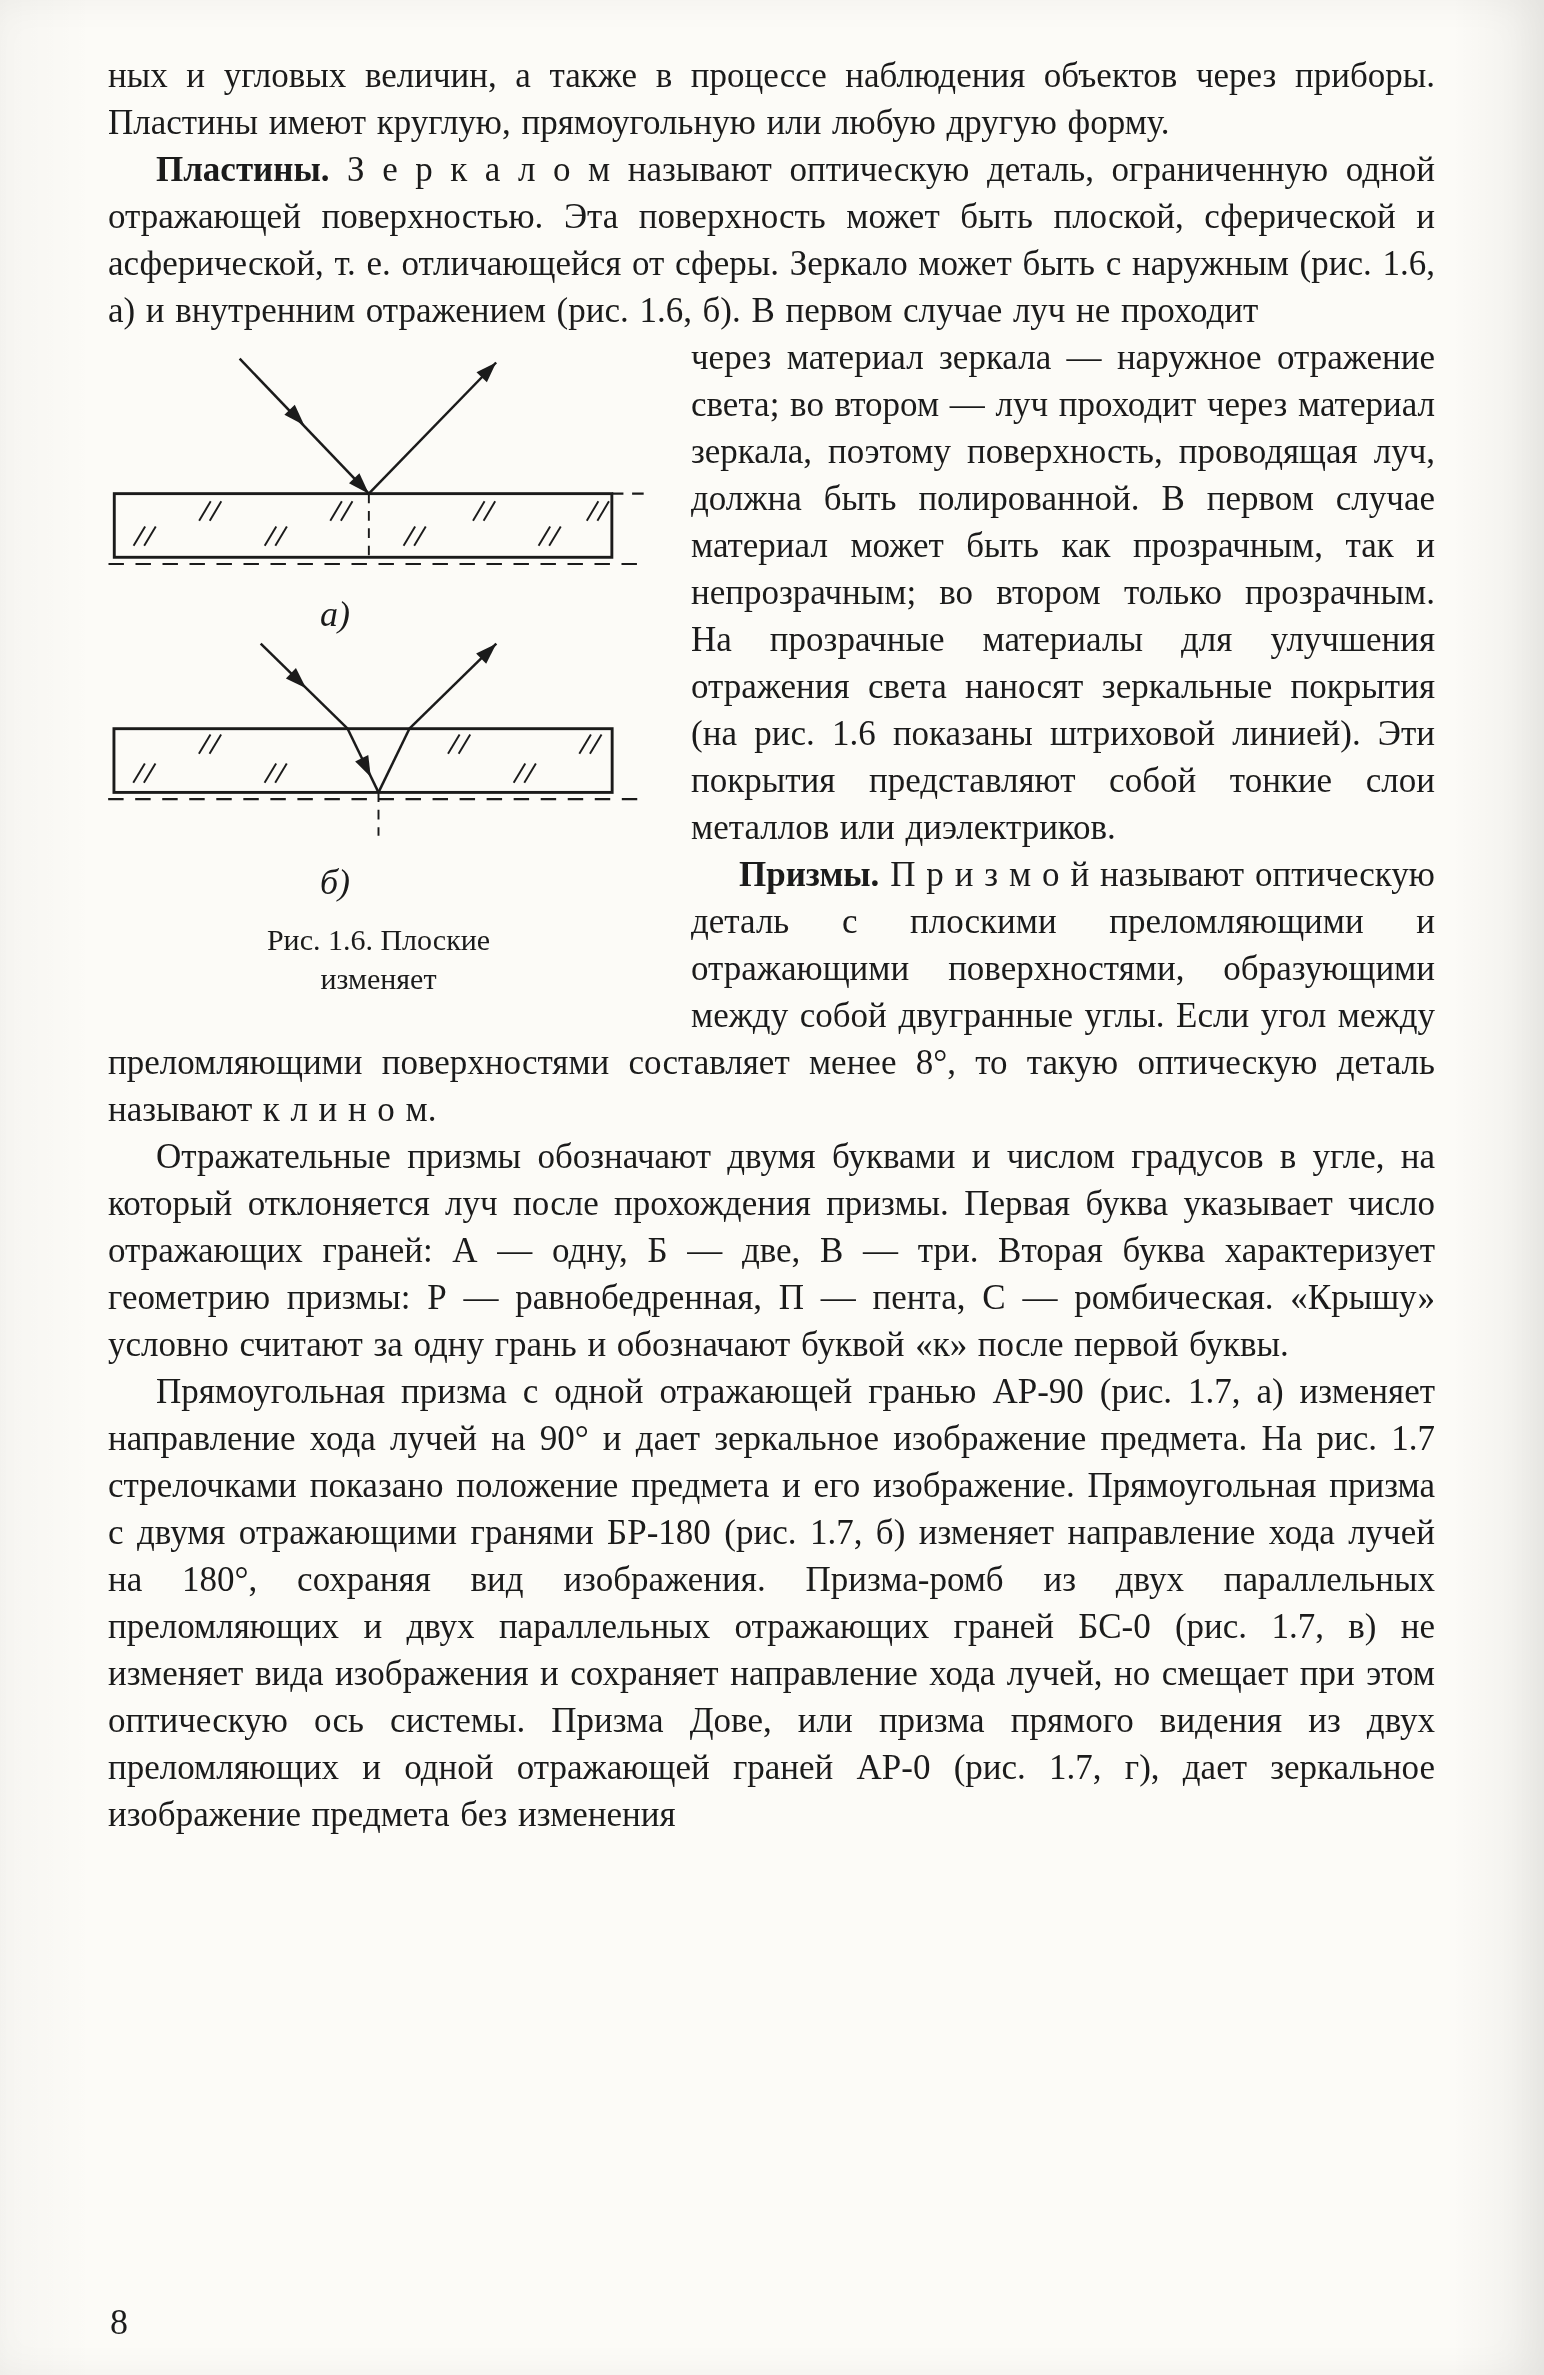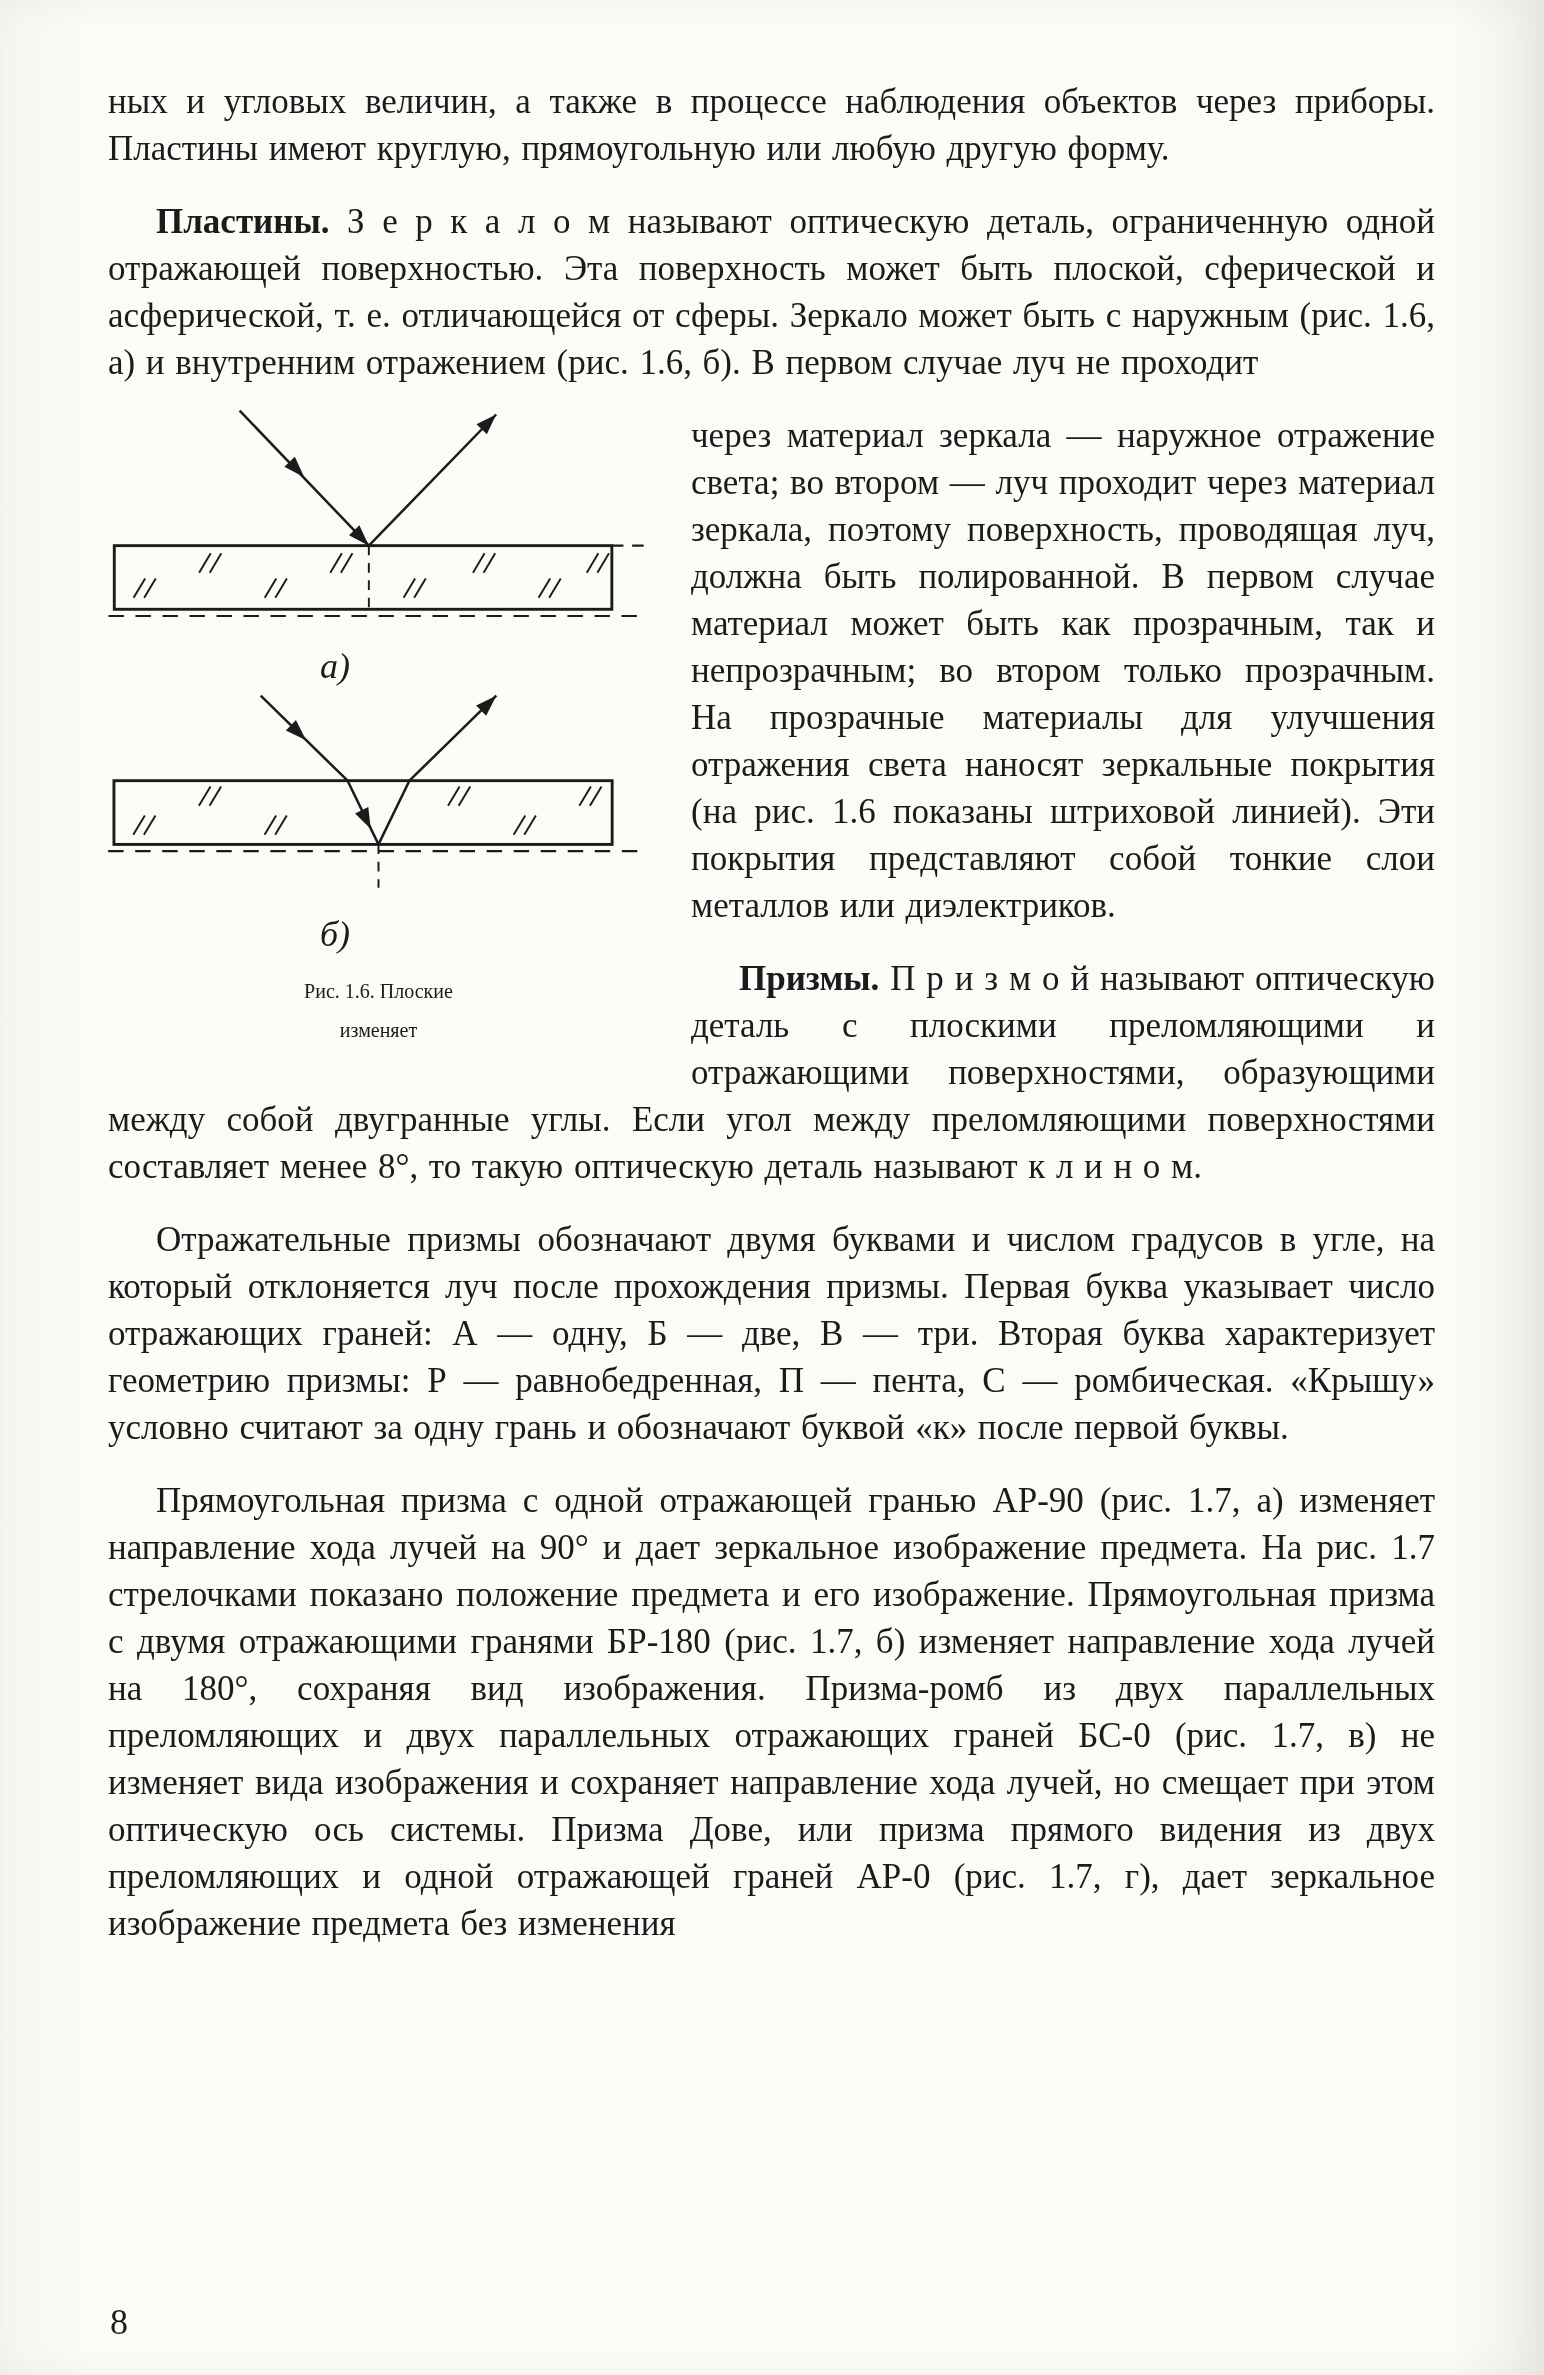--- a/index.html
+++ b/index.html
@@ -14,41 +14,40 @@
     color:#1b1b1b;
     font-family:"Liberation Serif","DejaVu Serif",serif;
     font-size:35px;
     line-height:47px;
     padding:52px 110px 0 108px;
     overflow:hidden;
   }
   p.book {
     text-align:justify;
     word-spacing:1.9px;
-    margin-top:26px;
   }
   p.indent { text-indent:48px; }
   .lead { font-weight:700; }
   .figure {
     float:left;
     width:541px;
     margin:15.4px 42px 7.7px 0;
   }
   .fig-svg { display:block; }
   .fig-label {
     text-align:center;
     font-style:italic;
     font-size:36px;
     line-height:44px;
     padding-right:87px;
   }
   .fig-caption {
     margin-top:15.4px;
     text-align:center;
-    font-size:20px;
+    font-size:30px;
     line-height:39px;
   }
   .page-number {
     position:absolute;
     left:110px;
     bottom:29px;
     font-size:36px;
   }
   svg .ink { stroke:#1b1b1b; fill:none; }
   svg .fill { fill:#1b1b1b; stroke:none; }

